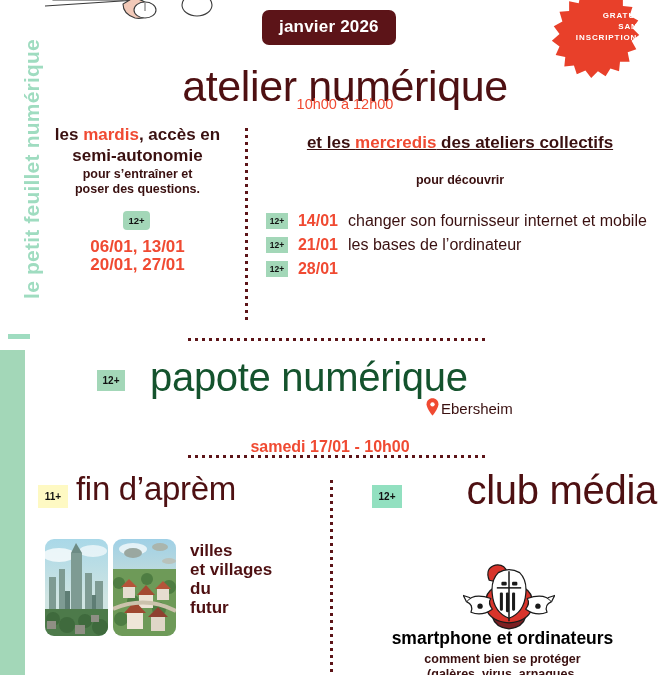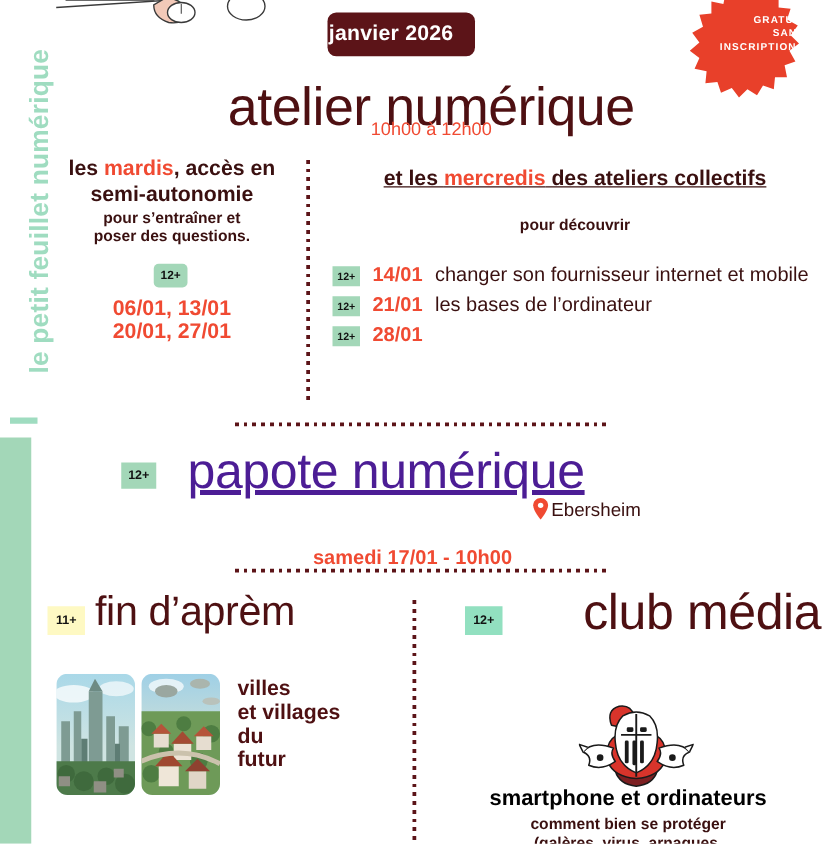--- a/index.html
+++ b/index.html
@@ -36,21 +36,21 @@
   #top-illustration {
     position: absolute; left: 25px; top: -42px;
     width: 190px; height: 80px;
   }
 
   
   #month-badge {
     position: absolute; left: 262px; top: 10px;
     background: #5C1418; color: #ffffff;
     font-size: 17px; font-weight: bold;
-    padding: 7px 17px 8px 1px;
+    padding: 7px 17px 8px 17px;
     border-radius: 7px;
     letter-spacing: .2px;
   }
 
   
   #free-badge-wrap {
     position: absolute; left: 548px; top: -16px;
     width: 96px; height: 96px;
   }
   #free-badge-text {
@@ -144,21 +144,21 @@
 
   
   #papote-badge {
     position: absolute; left: 97px; top: 370px;
     width: 28px; height: 21px; background: #A3D7B8;
     color: #111; font-size: 10px; font-weight: bold;
     text-align: center; line-height: 21px;
   }
   #papote-title {
     position: absolute; left: 150px; top: 355px;
-    color: #4c1d95; font-size: 40px; letter-spacing: -.3px; text-decoration: underline;
+    color: #14532d; font-size: 40px; letter-spacing: -.3px;
   }
   #papote-place {
     position: absolute; left: 425px; top: 400px;
     color: #3A1010; font-size: 15px;
   }
   #pin-icon {
     position: absolute; left: 426px; top: 398px;
     width: 13px; height: 18px;
   }
   #papote-when {

